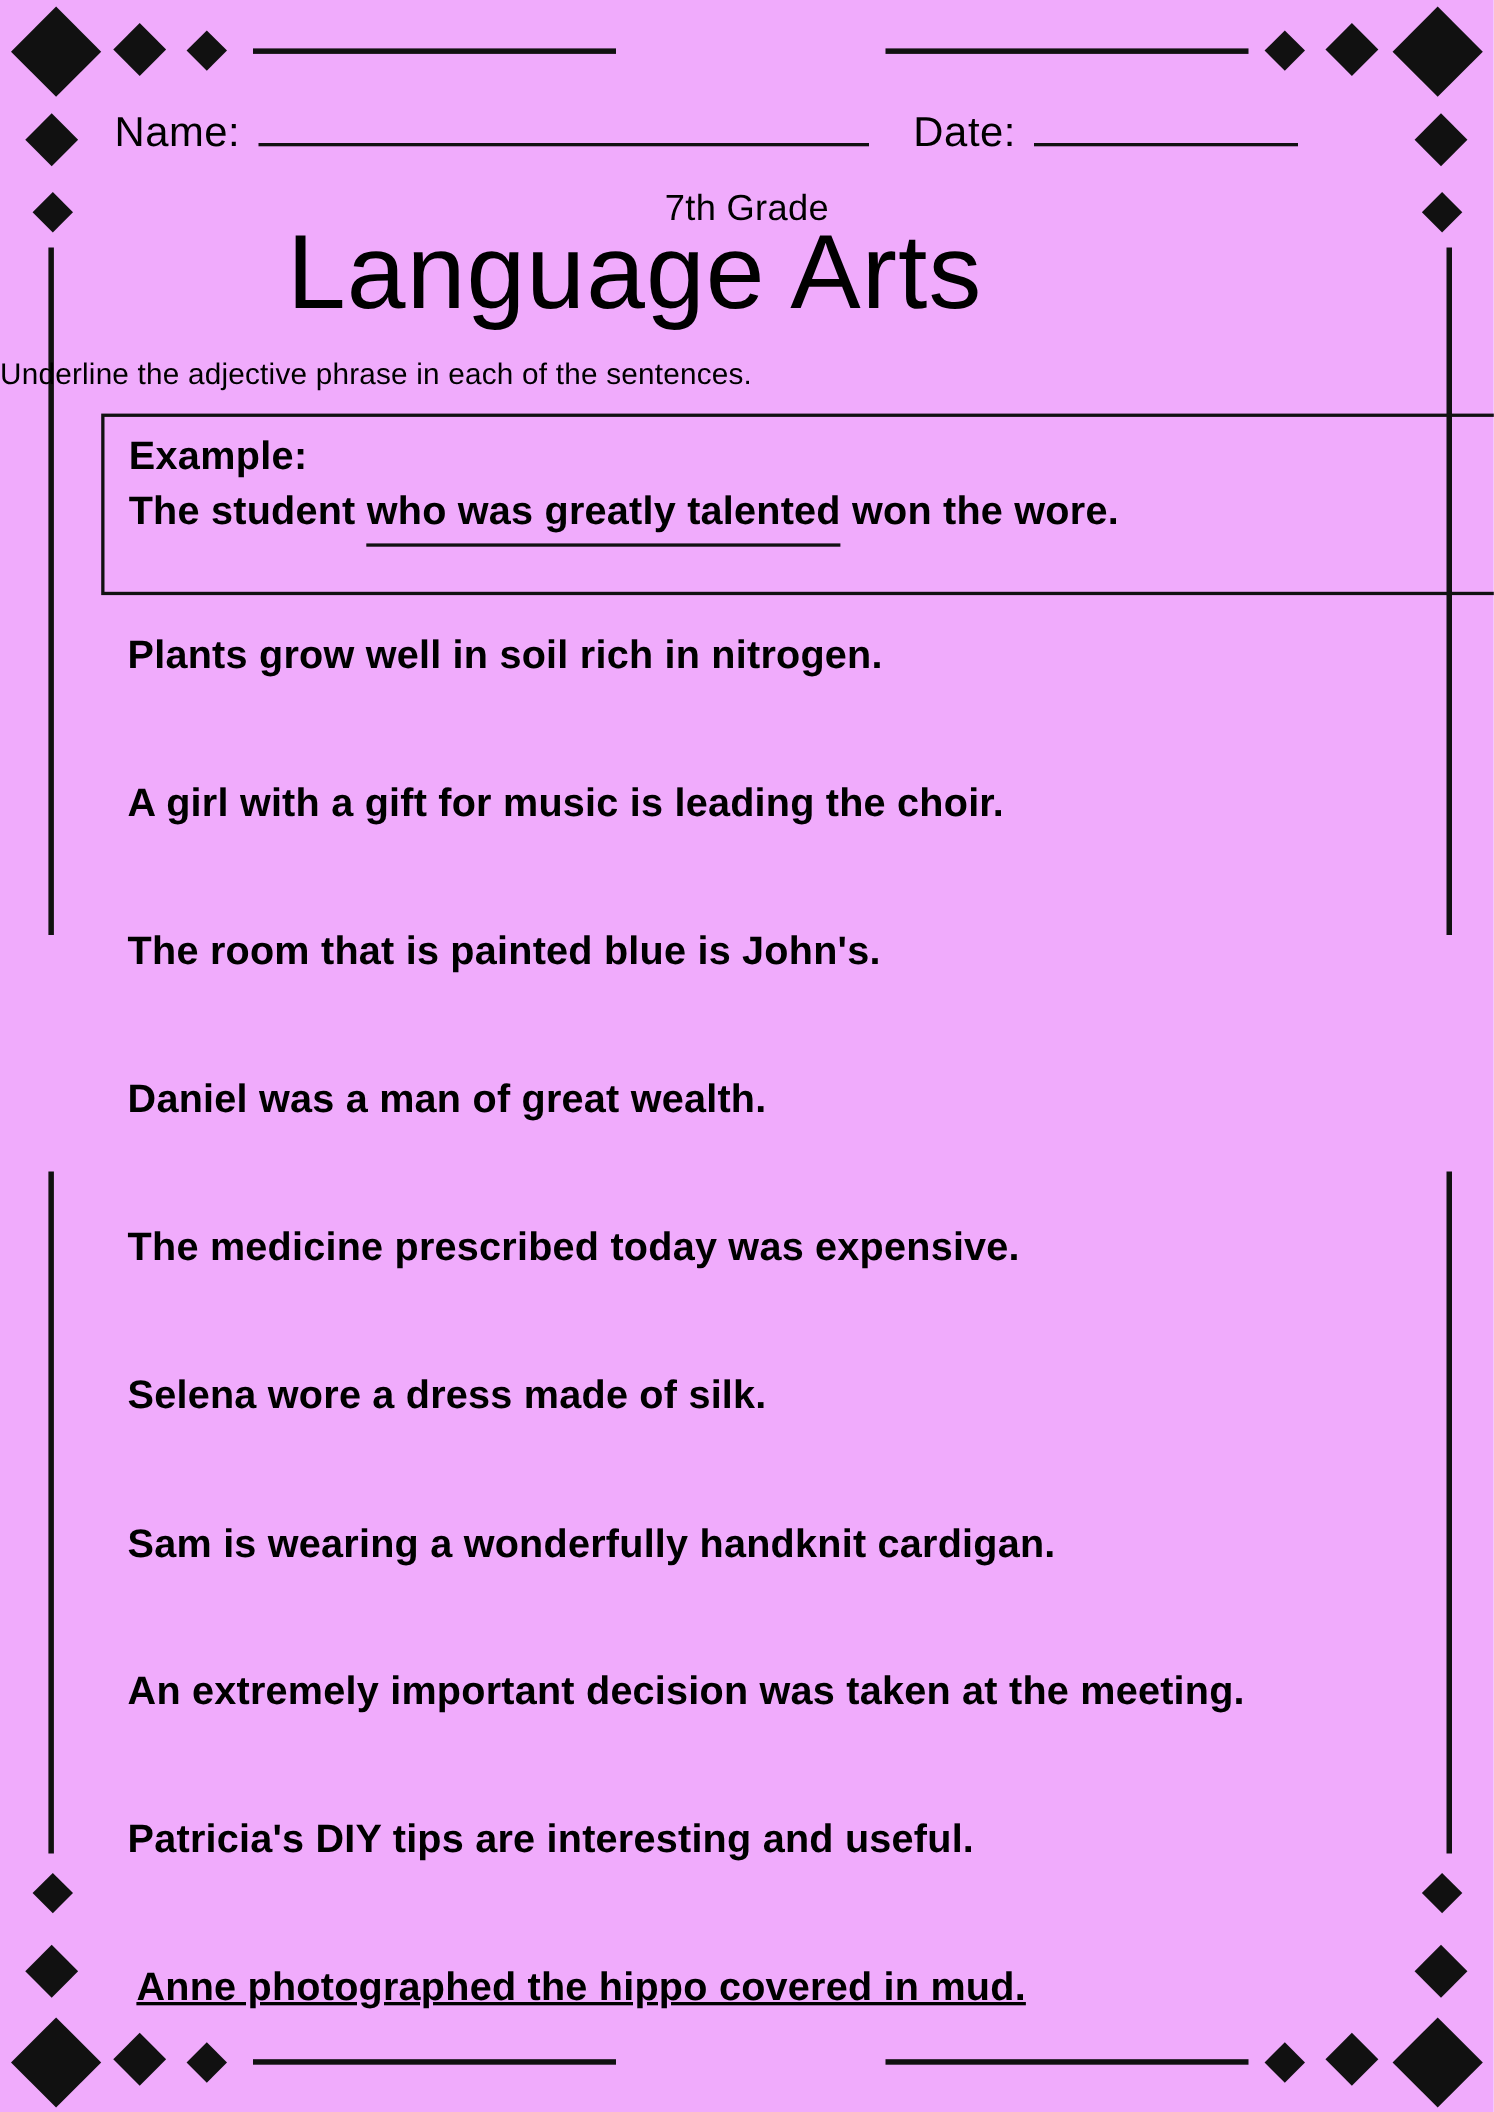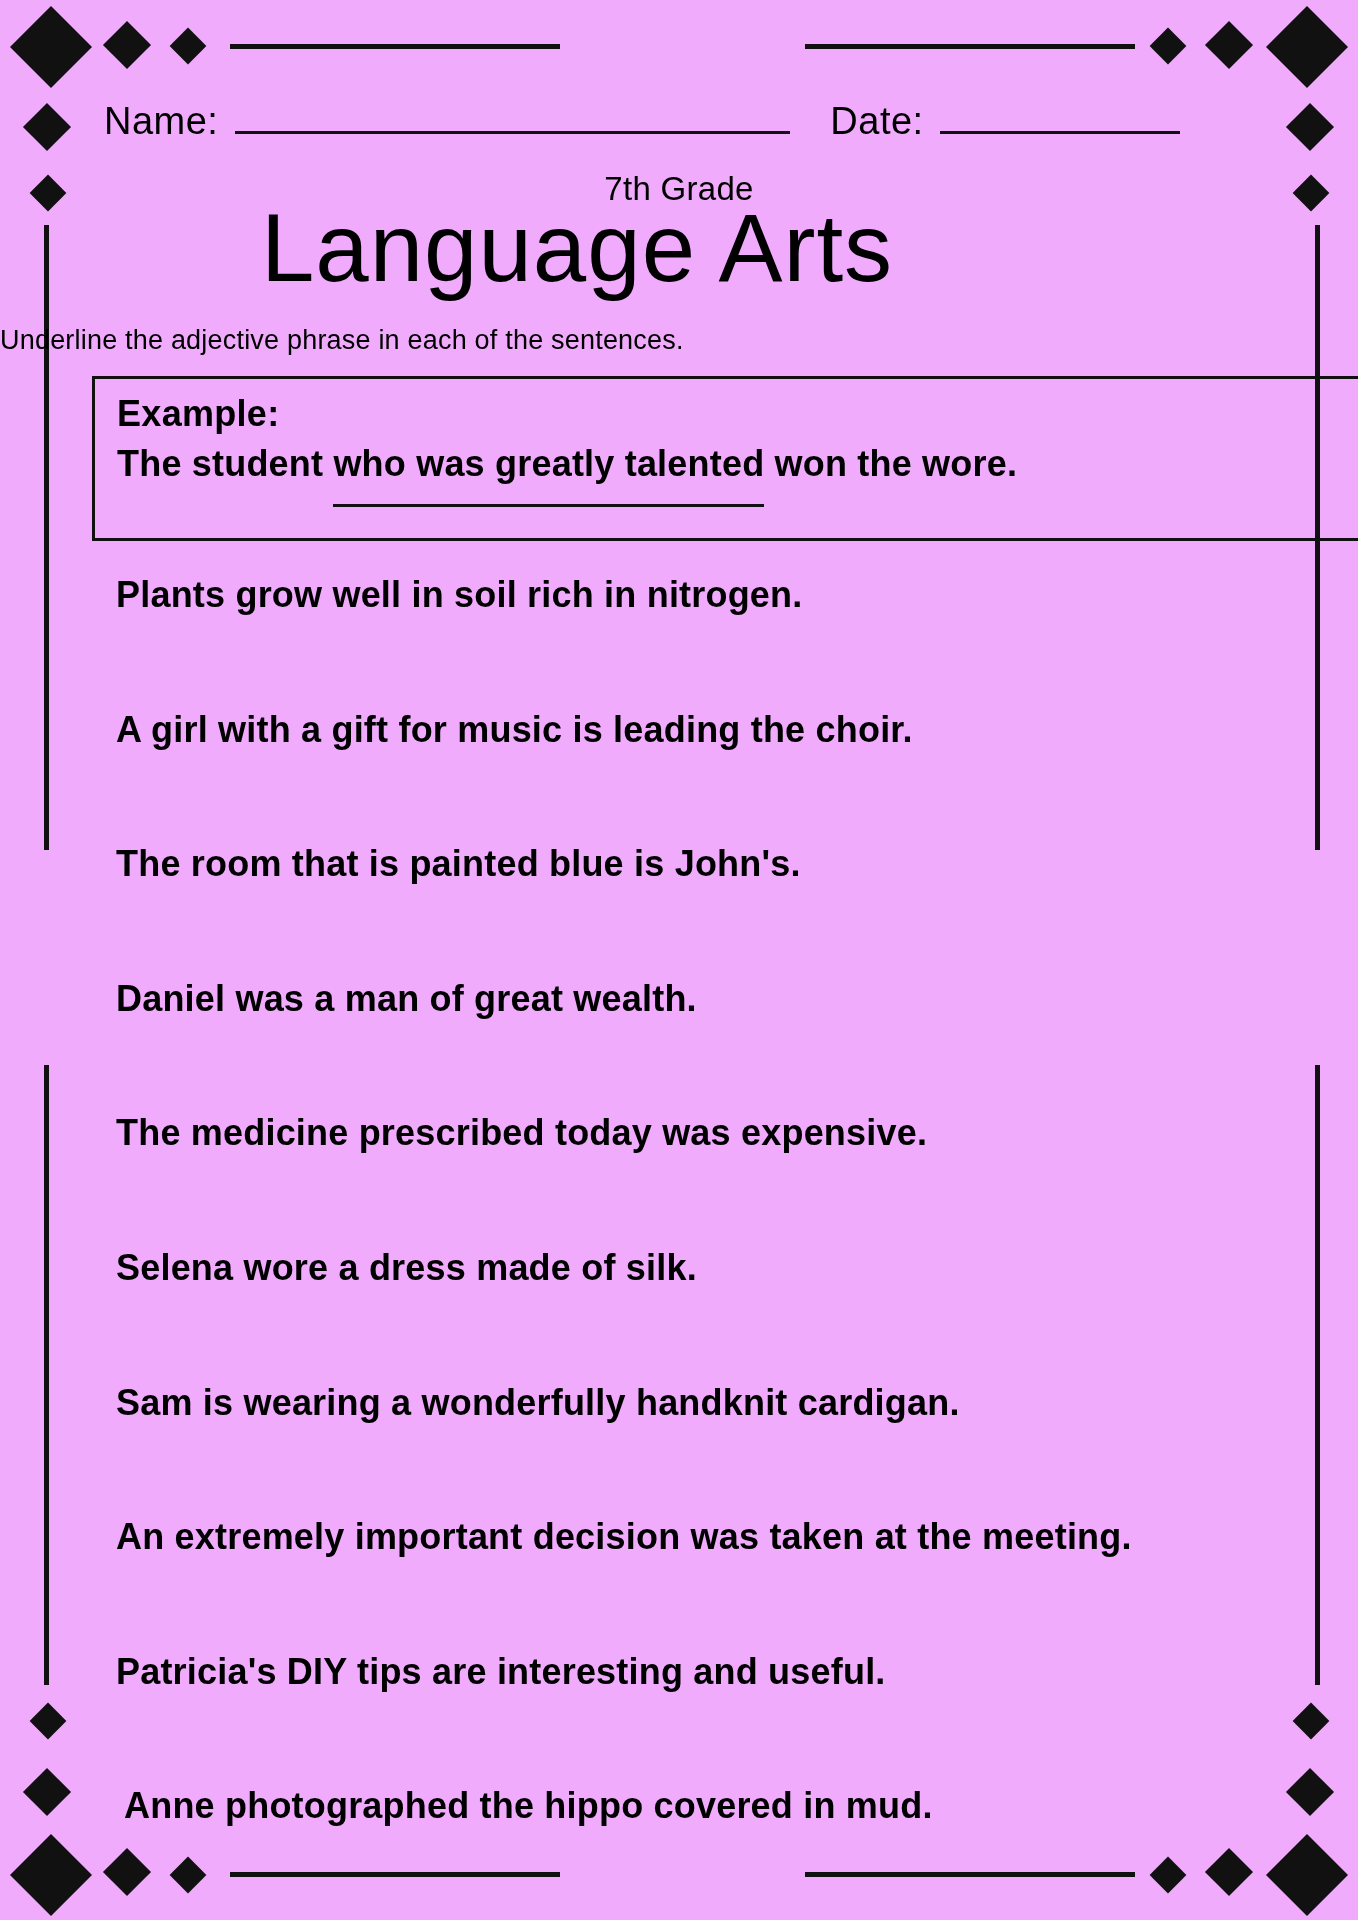--- a/index.html
+++ b/index.html
@@ -127,39 +127,39 @@
   }
   .example-sentence {
     font-size: 36px;
     font-weight: 600;
     letter-spacing: 0.2px;
     margin: 0;
     white-space: nowrap;
   }
   .example-sentence .ul {
     border-bottom: 3px solid #111111;
-    padding-bottom: 20px;
+    padding-bottom: 10px;
   }
 
   
   .sentences {
     position: absolute;
     left: 116px;
     top: 575px;
     width: 1200px;
   }
   .sentence {
     font-size: 36px;
     font-weight: 600;
     letter-spacing: 0.2px;
     line-height: 1.1;
     margin: 0 0 95px 0;
     white-space: nowrap;
   }
-  .sentence.last { margin-bottom: 0; padding-left: 8px; }
+  .sentence.last { margin-bottom: 0; padding-left: 8px; text-decoration: underline; }
 </style>
 </head>
 <body>
 
 <div class="page">
 
   <div>
     <div class="border-line ln-top-left"></div>
     <div class="border-line ln-top-right"></div>
     <div class="border-line ln-bot-left"></div>

